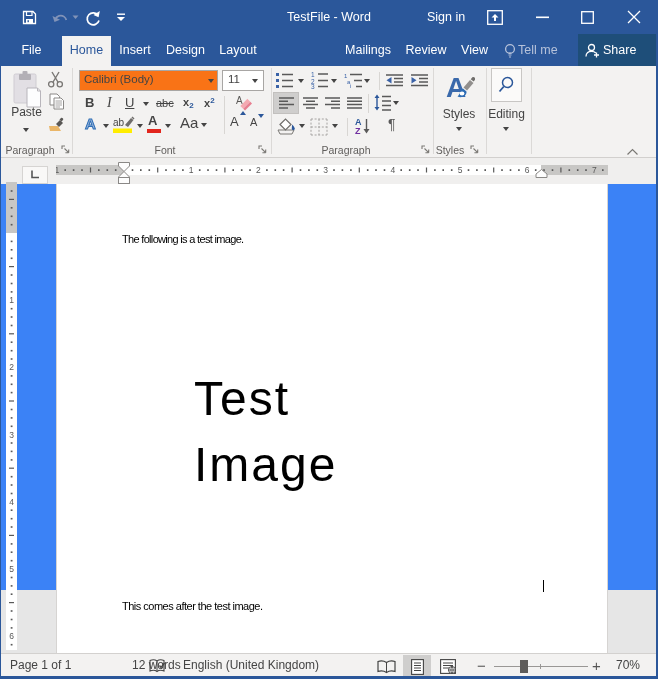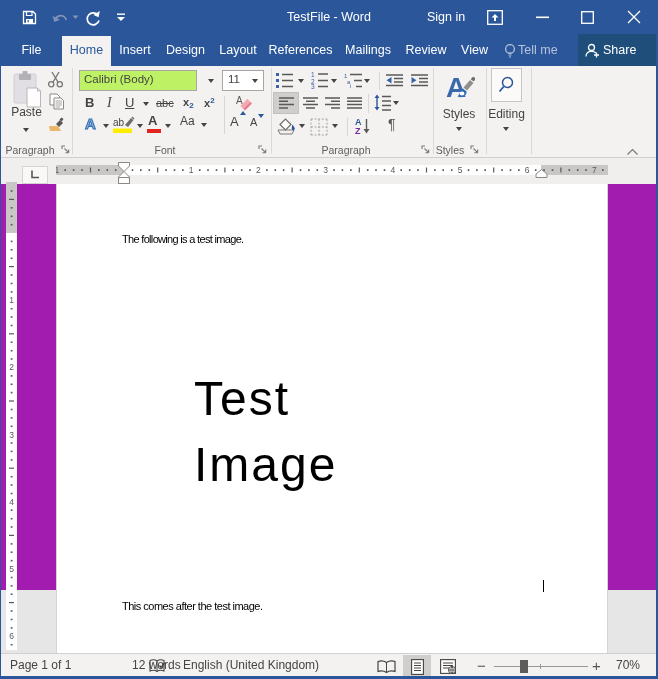--- a/index.html
+++ b/index.html
@@ -8,21 +8,21 @@
 .abs { position:absolute; }
 #titlebar { left:0; top:0; width:658px; height:34px; background:#2b579a; }
 #tabrow { left:0; top:34px; width:658px; height:32px; background:#2b579a; }
 .tab { position:absolute; top:0; height:32px; line-height:32px; color:#fff; font-size:12.5px; text-align:center; }
 #ribbon { left:0; top:66px; width:658px; height:92px; background:#f3f2f1; border-bottom:1px solid #d2d0ce; }
 .gsep { position:absolute; top:2px; width:1px; height:86px; background:#dbd9d7; }
 .msep { position:absolute; width:1px; background:#d8d6d3; }
 .glabel { position:absolute; top:77px; height:14px; font-size:10.5px; color:#605e5c; text-align:center; line-height:14px; }
 .btxt { position:absolute; font-size:12px; color:#444; }
 #rulerband { left:0; top:158px; width:658px; height:26px; background:#f0efee; }
-#docarea { left:0; top:184px; width:658px; height:406px; background:#a21caf; }
+#docarea { left:0; top:184px; width:658px; height:406px; background:#3b82f6; }
 #page { position:absolute; left:56px; top:0; width:552px; height:469px; background:#fff; border-left:1px solid #d6d4d2; border-right:1px solid #d6d4d2; }
 #statusbar { left:0; top:653px; width:658px; height:26px; background:#f3f2f1; border-top:1px solid #d3d1cf; }
 .stxt { position:absolute; top:4px; font-size:12px; color:#444; }
 #bluebottom { left:0; top:676px; width:658px; height:3px; background:#2b579a; }
 #blueleft { left:0; top:66px; width:1px; height:613px; background:#2b579a; }
 #blueright { left:656px; top:66px; width:2px; height:613px; background:#2b579a; }
 svg { position:absolute; display:block; }
 .dd { position:absolute; width:0; height:0; border-left:3.5px solid transparent; border-right:3.5px solid transparent; border-top:4px solid #444; }
 </style>
 </head>
@@ -73,21 +73,20 @@
       <path d="M1 1 L13 13 M13 1 L1 13" stroke="#fff" stroke-width="1.3"></path>
     </svg>
 </div>
 <div class="abs" id="tabrow">
   <div class="abs" style="left:62px;top:2px;width:49px;height:30px;background:#f3f2f1;"></div>
   <div class="tab" style="left:14px;width:35px;">File</div>
   <div class="tab" style="left:62px;width:49px;color:#2b579a;">Home</div>
   <div class="tab" style="left:111px;width:48px;">Insert</div>
   <div class="tab" style="left:159px;width:53px;">Design</div>
   <div class="tab" style="left:212px;width:52px;">Layout</div>
-  <div class="tab" style="left:264px;width:73px;">References</div>
   <div class="tab" style="left:337px;width:62px;">Mailings</div>
   <div class="tab" style="left:399px;width:54px;">Review</div>
   <div class="tab" style="left:453px;width:43px;">View</div>
   <svg style="left:504px;top:9px" width="12" height="16" viewBox="0 0 12 16">
     <circle cx="6" cy="6" r="4.4" fill="none" stroke="#b6c2da" stroke-width="1.3"></circle>
     <path d="M4.5 10 L7.5 10 M4.5 12 L7.5 12 M5 14 L7 14" stroke="#b6c2da" stroke-width="1.1"></path>
   </svg>
   <div class="tab" style="left:518px;width:44px;color:#b6c2da;text-align:left;">Tell me</div>
   <div class="abs" style="left:578px;top:0;width:78px;height:32px;background:#1e4e79;"></div>
   <svg style="left:584px;top:8px" width="17" height="17" viewBox="0 0 17 17">
@@ -126,21 +125,21 @@
     <path d="M8 9 L12 5 L15 8 L11 12 Z" fill="#5a5856"></path>
     <path d="M11.5 4.5 L13 3 C14 2 16 4 15 5 L13.5 6.5 Z" fill="#5a5856"></path>
   </svg>
   <div class="glabel" style="left:0;width:60px;">Paragraph</div>
   <svg class="launch" style="left:61px;top:79px" width="9" height="9" viewBox="0 0 9 9">
     <path d="M1 4 V1 H4" fill="none" stroke="#7a7874" stroke-width="1.1"></path>
     <path d="M3.5 3.5 L7.7 7.7 M7.7 7.7 V4.4 M7.7 7.7 H4.4" stroke="#7a7874" stroke-width="1.1" fill="none"></path>
   </svg>
   <div class="gsep" style="left:72px;"></div>
 
-  <div class="abs" style="left:79px;top:4px;width:118px;height:21px;background:#bef264;border:1px solid #a8a6a4;">
+  <div class="abs" style="left:79px;top:4px;width:139px;height:21px;background:#f97316;border:1px solid #a8a6a4;">
     <div style="position:absolute;left:4px;top:2px;font-size:11.5px;color:#444;">Calibri (Body)</div>
     <div class="dd" style="left:128px;top:8px;"></div>
   </div>
   <div class="abs" style="left:222px;top:4px;width:42px;height:21px;background:#fff;border:1px solid #a8a6a4;">
     <div style="position:absolute;left:5px;top:2px;font-size:11.5px;color:#444;">11</div>
     <div class="dd" style="left:29px;top:8px;"></div>
   </div>
 
   <div class="btxt" style="left:85px;top:29px;font-weight:bold;font-size:13px;">B</div>
   <div class="btxt" style="left:107px;top:29px;font-style:italic;font-family:'Liberation Serif',serif;font-size:14px;">I</div>
@@ -165,21 +164,21 @@
     <path d="M12 9 L18 2 L20.5 4 L15 11 Z" fill="#6f6d6b"></path>
     <path d="M19 1 L21 3" stroke="#6f6d6b" stroke-width="1.5"></path>
     <rect x="0" y="12.5" width="19" height="4.5" fill="#ffed00"></rect>
   </svg>
   <div class="dd" style="left:137px;top:58px;"></div>
   <div class="btxt" style="left:148px;top:47px;font-size:13px;font-weight:bold;">A</div>
   <svg style="left:147px;top:63px" width="14" height="5" viewBox="0 0 14 5">
       <rect width="14" height="4" fill="#e2261d"></rect>
     </svg>
   <div class="dd" style="left:165px;top:58px;"></div>
-  <div class="btxt" style="left:180px;top:48px;font-size:12px;">Aa</div>
+  <div class="btxt" style="left:180px;top:48px;font-size:15px;">Aa</div>
   <div class="dd" style="left:201px;top:57px;"></div>
   <div class="msep" style="left:224px;top:30px;height:38px;"></div>
   <div class="btxt" style="left:230px;top:48px;font-size:13px;">A<span style="position:absolute;top:-3px;left:10px;width:0;height:0;border-left:3.5px solid transparent;border-right:3.5px solid transparent;border-bottom:4px solid #2b579a;"></span></div>
   <div class="btxt" style="left:250px;top:50px;font-size:11px;">A<span style="position:absolute;top:-2px;left:8px;width:0;height:0;border-left:3.5px solid transparent;border-right:3.5px solid transparent;border-top:4px solid #2b579a;"></span></div>
   <div class="glabel" style="left:66px;width:198px;">Font</div>
   <svg class="launch" style="left:258px;top:79px" width="9" height="9" viewBox="0 0 9 9">
     <path d="M1 4 V1 H4" fill="none" stroke="#7a7874" stroke-width="1.1"></path>
     <path d="M3.5 3.5 L7.7 7.7 M7.7 7.7 V4.4 M7.7 7.7 H4.4" stroke="#7a7874" stroke-width="1.1" fill="none"></path>
   </svg>
   <div class="gsep" style="left:271px;"></div>

